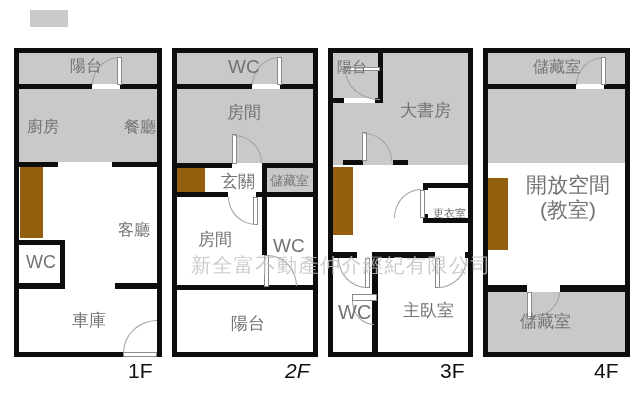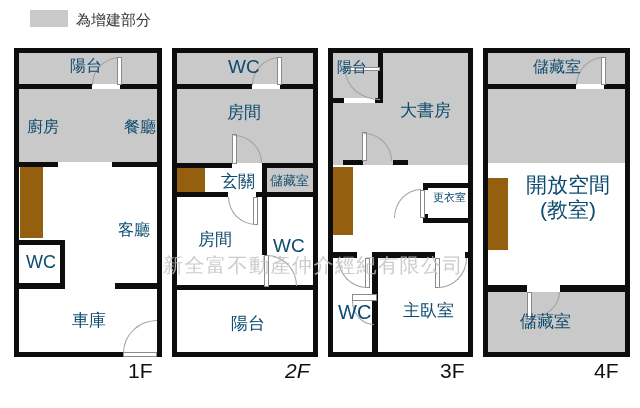--- a/index.html
+++ b/index.html
@@ -9,35 +9,34 @@
   .fill-gray{position:absolute;background:#c9c9c9;}
   .cabinet{position:absolute;background:#955f10;}
   .wall{position:absolute;background:#0d0d0d;}
   .gap{position:absolute;background:#ffffff;}
   .leaf{position:absolute;background:#ffffff;border:1px solid #8a8a8a;box-sizing:border-box;}
   .arc{position:absolute;box-sizing:border-box;}
   .arc-ul{border-top:1.5px solid #a0a0a0;border-left:1.5px solid #a0a0a0;border-top-left-radius:100% 100%;}
   .arc-ur{border-top:1.5px solid #a0a0a0;border-right:1.5px solid #a0a0a0;border-top-right-radius:100% 100%;}
   .arc-dl{border-bottom:1.5px solid #a0a0a0;border-left:1.5px solid #a0a0a0;border-bottom-left-radius:100% 100%;}
   .arc-dr{border-bottom:1.5px solid #a0a0a0;border-right:1.5px solid #a0a0a0;border-bottom-right-radius:100% 100%;}
-  .rlabel{position:absolute;line-height:1.05;white-space:nowrap;color:#0c4a6e;}
+  .rlabel{position:absolute;line-height:1.05;white-space:nowrap;color:#737373;}
   .flabel{position:absolute;font-size:21px;color:#101010;}
   .legend-text{position:absolute;font-size:15px;color:#333;}
   .disclaimer{position:absolute;font-size:17px;color:#222;letter-spacing:.5px;}
   .wm{position:absolute;white-space:nowrap;color:rgba(193,193,193,.82);z-index:50;line-height:1;}
   .wm1{font-size:33px;letter-spacing:10px;}
-  .wm2{font-size:20px;letter-spacing:1.5px;}
+  .wm2{font-size:20px;letter-spacing:1.5px;padding-left:28px;}
 </style>
 </head>
 <body>
 
 <div id="stage">
 
   <div class="abs" style="left:30px;top:10px;width:38px;height:17px;background:#c9c9c9;"></div>
-  <div class="legend-text" style="left:76px;top:11px;">為增建部分</div>
 
 
   <div class="fill-gray" style="left:19px;top:53px;width:138px;height:36px;"></div>
   <div class="fill-gray" style="left:19px;top:89px;width:138px;height:78px;"></div>
   <div class="cabinet" style="left:20px;top:167px;width:23px;height:71px;"></div>
 
   <div class="wall" style="left:14px;top:48px;width:148px;height:5px;"></div>
   <div class="wall" style="left:14px;top:48px;width:5px;height:309px;"></div>
   <div class="wall" style="left:157px;top:48px;width:5px;height:309px;"></div>
   <div class="wall" style="left:14px;top:352px;width:148px;height:5px;"></div>
@@ -132,21 +131,21 @@
   <div class="leaf" style="left:365px;top:258px;width:5px;height:30px;"></div>
   <div class="arc arc-dl" style="left:338px;top:258px;width:29px;height:30px;"></div>
   <div class="leaf" style="left:435px;top:258px;width:5px;height:30px;"></div>
   <div class="arc arc-dr" style="left:438px;top:258px;width:29px;height:30px;"></div>
 
   <div class="leaf" style="left:352px;top:294px;width:25px;height:7px;"></div>
   <div class="arc arc-dl" style="left:352px;top:301px;width:22px;height:24px;"></div>
 
   <div class="rlabel" style="left:337px;top:59px;font-size:15px;">陽台</div>
   <div class="rlabel" style="left:400px;top:102px;font-size:17px;">大書房</div>
-  <div class="rlabel" style="left:433px;top:192px;font-size:11px;">更衣室</div>
+  <div class="rlabel" style="left:433px;top:208px;font-size:11px;">更衣室</div>
   <div class="rlabel" style="left:338px;top:302px;font-size:20px;">WC</div>
   <div class="rlabel" style="left:403px;top:302px;font-size:17px;">主臥室</div>
   <div class="flabel" style="left:440px;top:359px;text-align:right;">3F</div>
 
   <div class="fill-gray" style="left:488px;top:53px;width:137px;height:36px;"></div>
   <div class="fill-gray" style="left:488px;top:89px;width:137px;height:74px;"></div>
   <div class="fill-gray" style="left:488px;top:292px;width:137px;height:60px;"></div>
   <div class="cabinet" style="left:488px;top:178px;width:20px;height:72px;"></div>
 
   <div class="wall" style="left:483px;top:48px;width:147px;height:5px;"></div>

